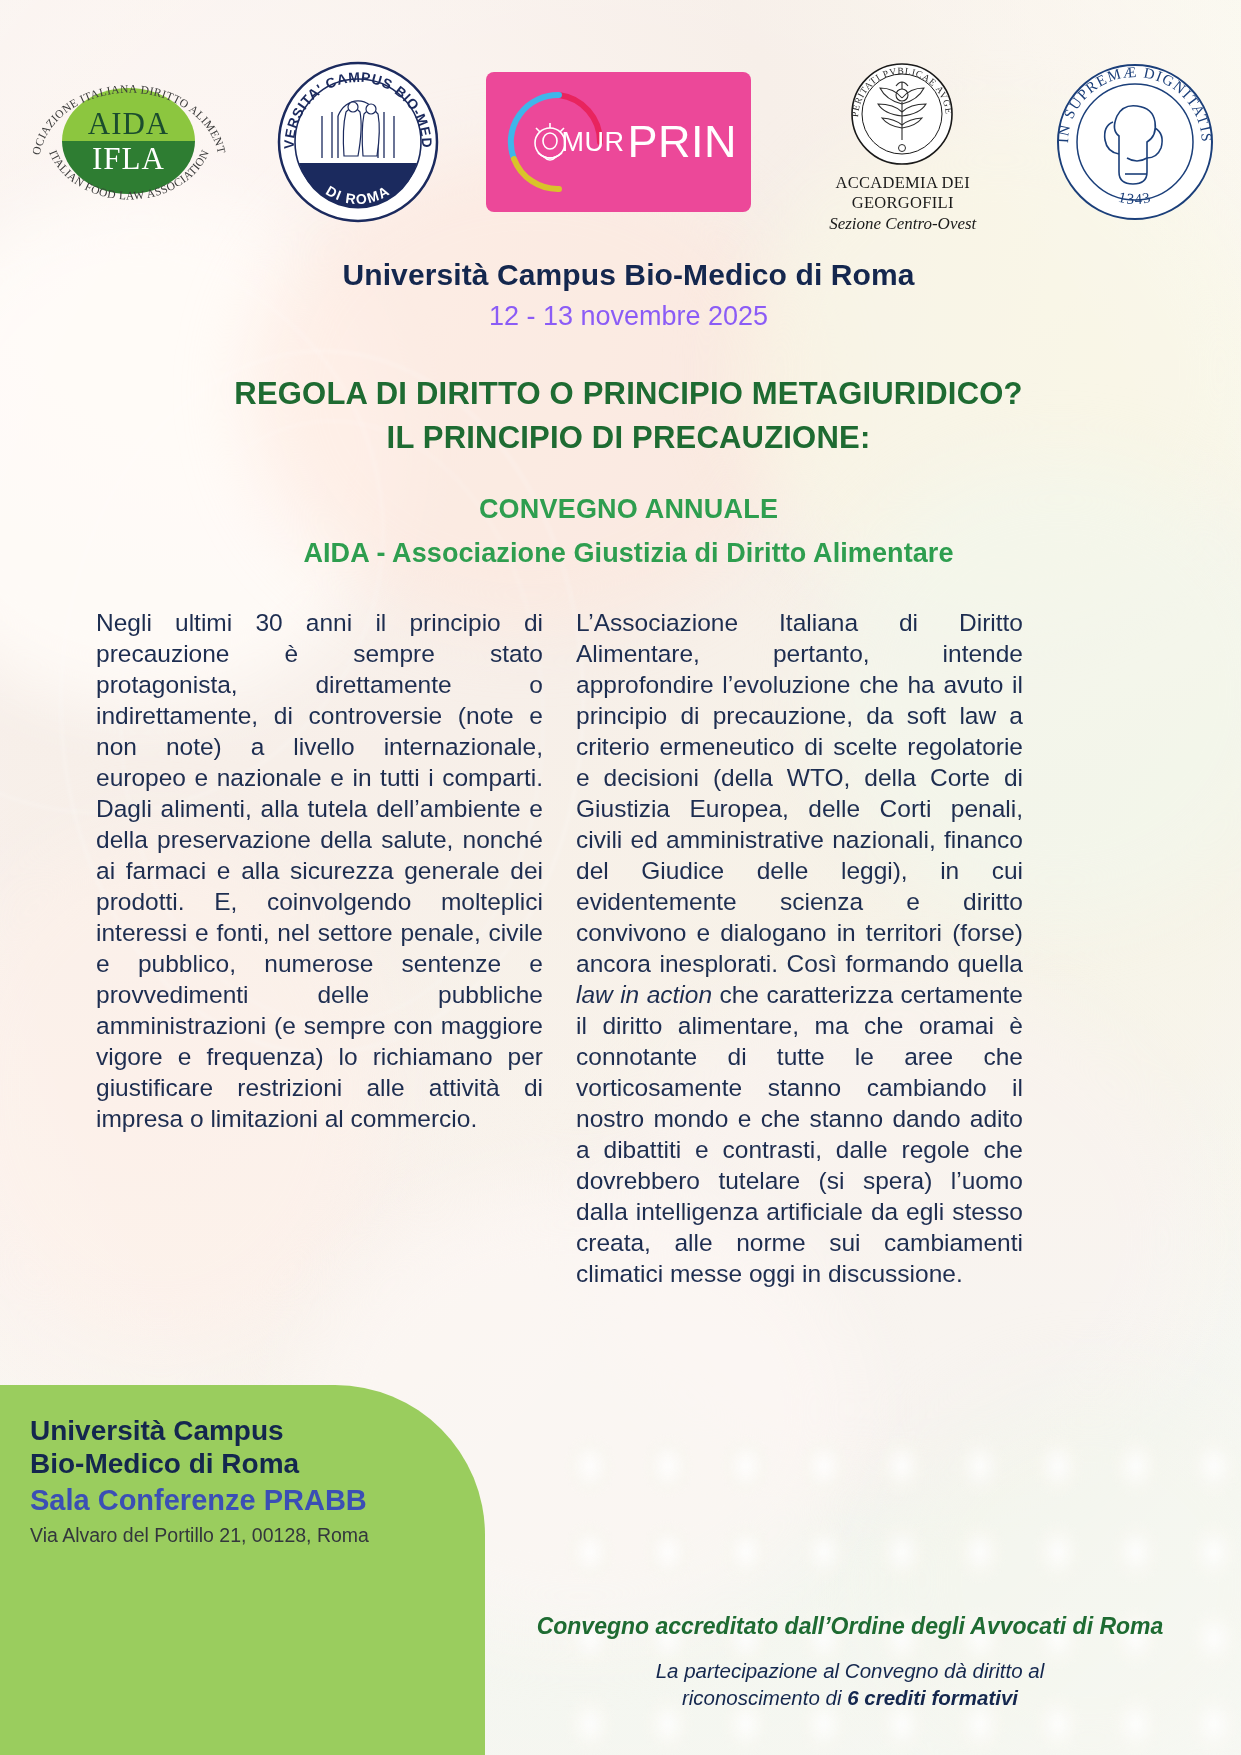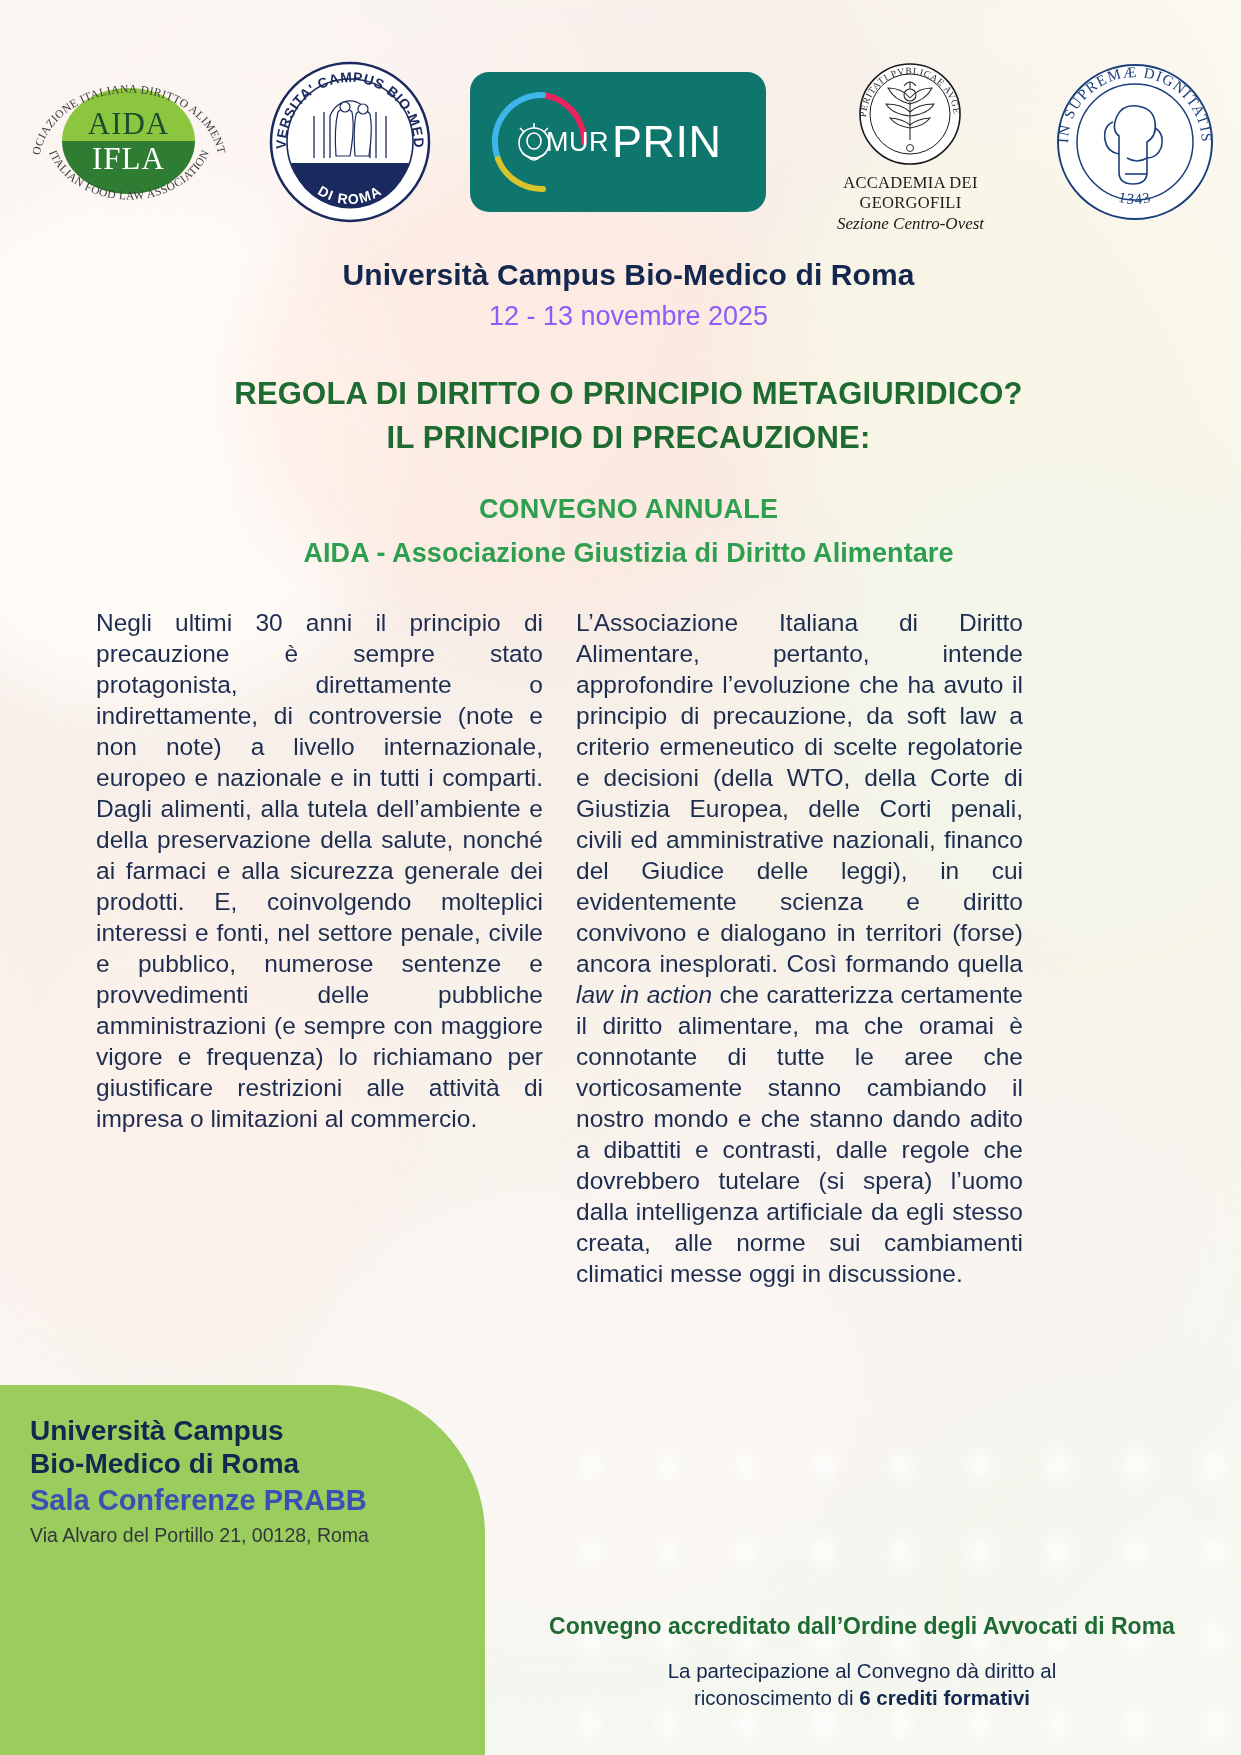--- a/index.html
+++ b/index.html
@@ -106,23 +106,23 @@
   .aida-arc-text {
     position: absolute; left: 0; top: 0; width: 205px; height: 160px;
   }
   .aida-arc-text text { font-family: "Liberation Serif", serif; fill: #3a3a3a; font-size: 11.5px; letter-spacing: 0.4px; }
 
   
   .logo-ucbm { width: 165px; height: 165px; }
 
   
   .logo-prin {
-    width: 296px; height: 140px;
-    background: #0f766e;
-    border-radius: 19px;
+    width: 265px; height: 140px;
+    background: #ec4899;
+    border-radius: 8px;
     display: flex; align-items: center;
     box-sizing: border-box;
     padding-left: 14px;
   }
   .prin-mark { position: relative; width: 118px; height: 118px; flex: none; }
   .prin-mur-text {
     position: absolute; left: 62px; top: 50%;
     transform: translateY(-50%);
     color: #ffffff; font-size: 27px; letter-spacing: 0.5px;
   }
@@ -219,23 +219,24 @@
     font-size: 29px; font-weight: bold; color: #3b4fb5;
   }
   .venue-addr {
     margin-top: 7px;
     font-size: 19.5px; color: #33373c;
   }
 
   
   .accredit {
     position: absolute;
-    left: 482px; top: 1613px;
+    left: 470px; top: 1613px;
     width: 760px;
     text-align: center;
+    font-style: italic;
   }
   .accredit-main {
     font-size: 23px; font-weight: bold; color: #1e6b32;
   }
   .accredit-sub {
     margin-top: 17px;
     font-size: 20.5px; color: #14274e; line-height: 1.32;
   }
   .accredit-sub b { font-weight: bold; }
 </style>

